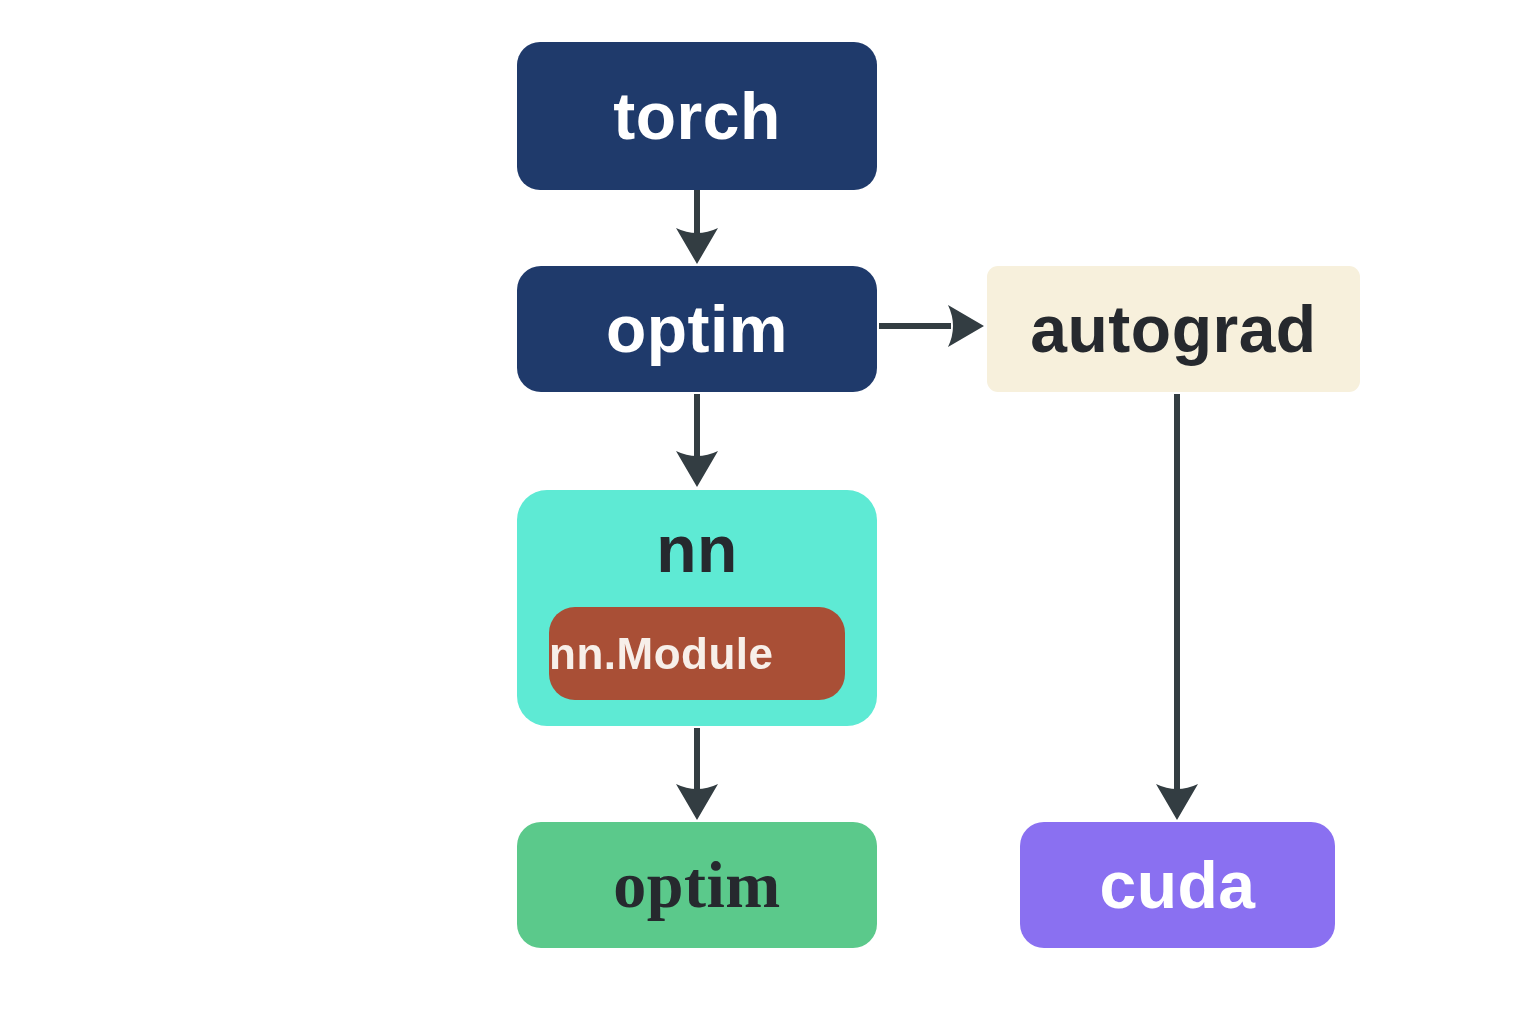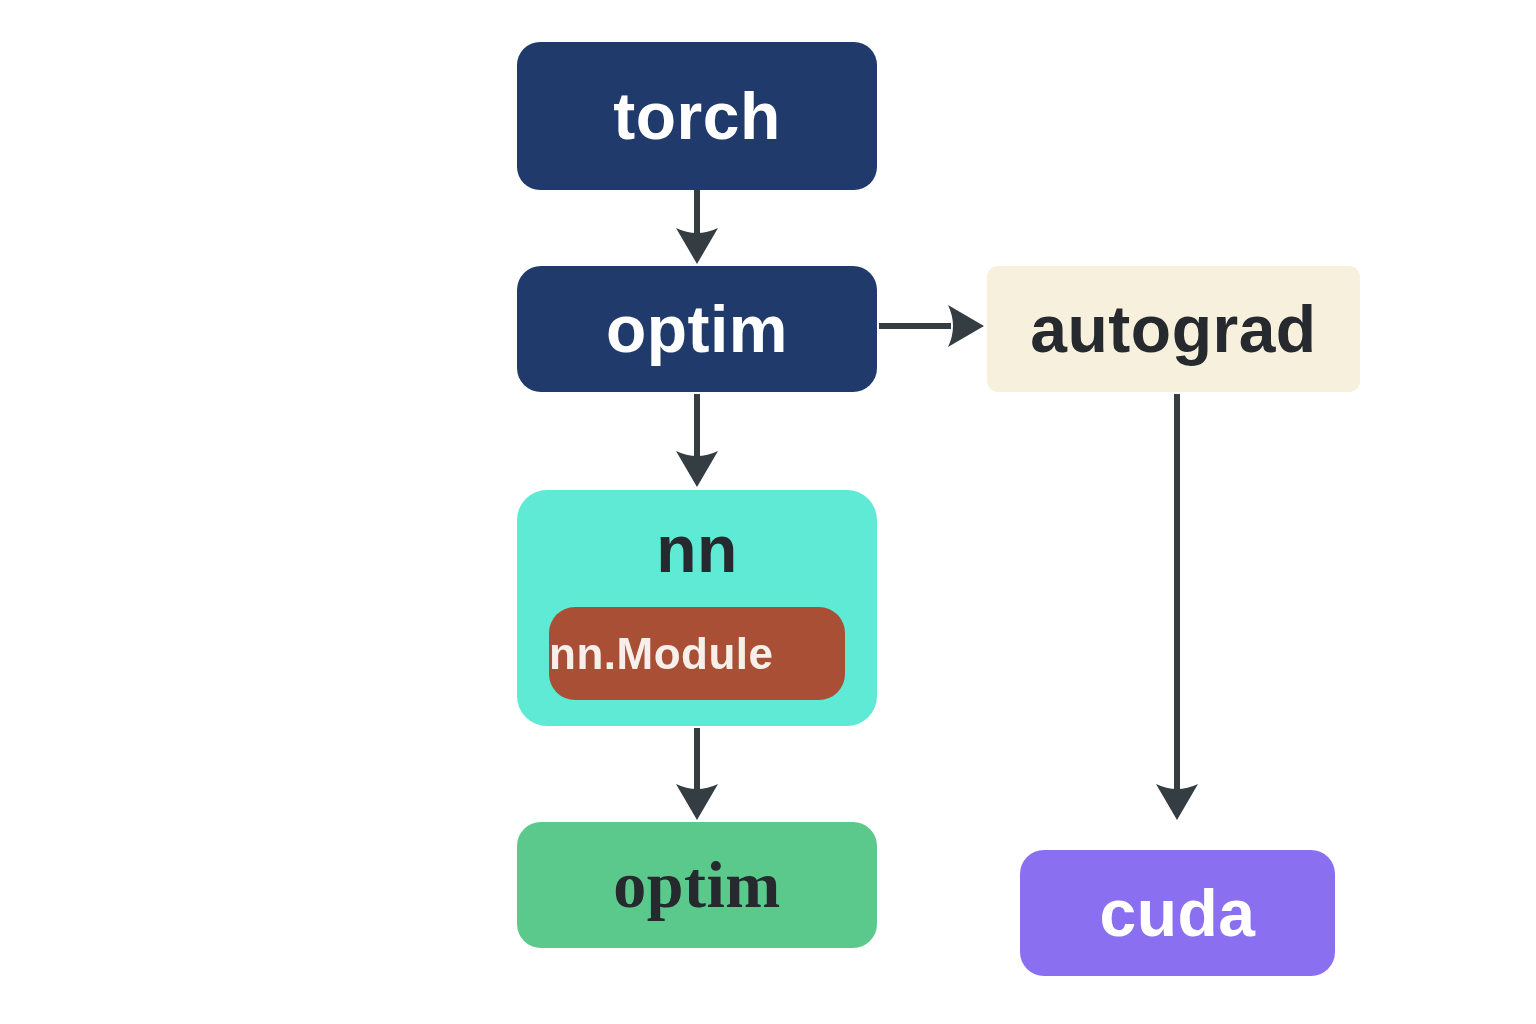--- a/index.html
+++ b/index.html
@@ -49,21 +49,21 @@
   }
   #node-nn-module {
     margin: 0 32px 26px 32px;
     height: 93px;
     border-radius: 26px;
     display: flex;
     align-items: center;
   }
   #node-nn-module .node-label { font-size: 44px; }
   #node-optim    { left: 517px; top: 822px; width: 360px; height: 126px; }
-  #node-cuda     { left: 1020px; top: 822px; width: 315px; height: 126px; margin-top: 28px; }
+  #node-cuda     { left: 1020px; top: 822px; width: 315px; height: 126px; }
 
   svg.arrows {
     position: absolute;
     left: 0; top: 0;
     width: 1536px;
     height: 1024px;
     pointer-events: none;
   }
   svg.arrows line { stroke: currentColor; stroke-width: 6; }
   svg.arrows path.head { fill: currentColor; stroke: none; }

